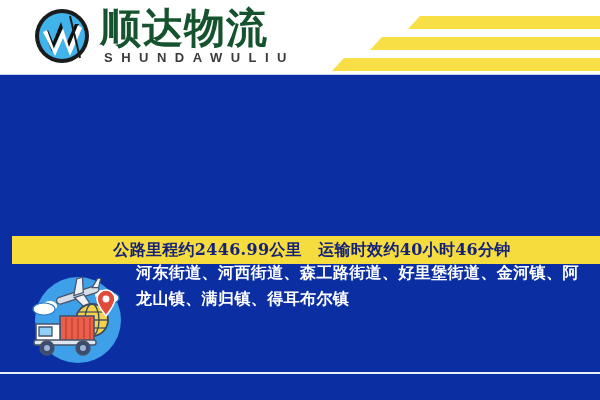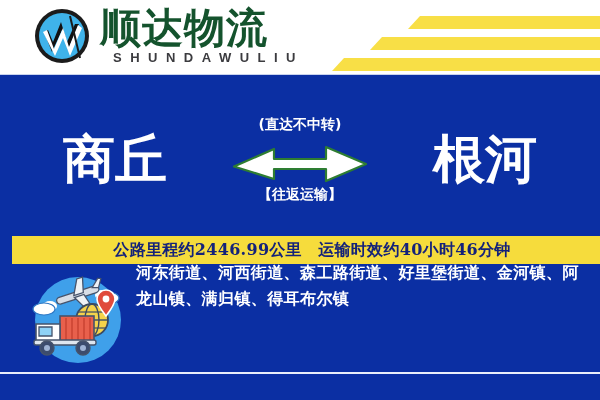--- a/index.html
+++ b/index.html
@@ -44,21 +44,20 @@
   }
   .brand-en {
     position: absolute;
     left: 104px; top: 50px;
     font-family: "Liberation Sans", sans-serif;
     font-size: 13px;
     font-weight: bold;
     color: #3b3b3f;
     letter-spacing: 8.5px;
     white-space: nowrap;
-    margin-left: 9px;
   }
   .stripes {
     position: absolute;
     left: 330px; top: 8px;
     width: 270px; height: 60px;
   }
   .stripe {
     position: absolute;
     height: 13px;
     background: #F8DF46;
@@ -206,40 +205,20 @@
     <div class="stripes">
       <div class="stripe s1"></div>
       <div class="stripe s2"></div>
       <div class="stripe s3"></div>
     </div>
   </div>
 
   <div class="body-blue"></div>
   <div class="rule-top"></div>
 
-  <div class="route">
-
-    <div class="city origin">商丘</div>
-
-    <div class="mid">
-      <div class="mid-top">(直达不中转)</div>
-
-      <div class="arrow-wrap">
-        <svg width="140" height="44" viewBox="0 0 140 44">
-          <path d="M6 26 L44 8 L44 18 L134 18 L134 10 L134 10 L96 4 L96 4
-                   M6 26 L44 8 L44 18 L96 18 L96 6 L134 22 L96 38 L96 28 L44 28 L44 38 Z" fill="none"></path>
-          <path d="M4 26.5 L44 9 L44 19 L96 19 L96 7 L136 24 L96 41 L96 29 L44 29 L44 39 Z" fill="#ffffff" stroke="#2e7d32" stroke-width="2.2" stroke-linejoin="round"></path>
-        </svg>
-      </div>
-
-      <div class="mid-bottom">【往返运输】</div>
-    </div>
-
-    <div class="city dest">根河</div>
-  </div>
 
   <div class="band">
     <span class="band-text">公路里程约2446.99公里　运输时效约40小时46分钟</span>
   </div>
 
   <div class="illus">
     <svg width="112" height="88" viewBox="0 0 112 88">
       <ellipse cx="56" cy="44" rx="43" ry="43" fill="#3FA0EA"></ellipse>
 
       <g fill="#ffffff">

